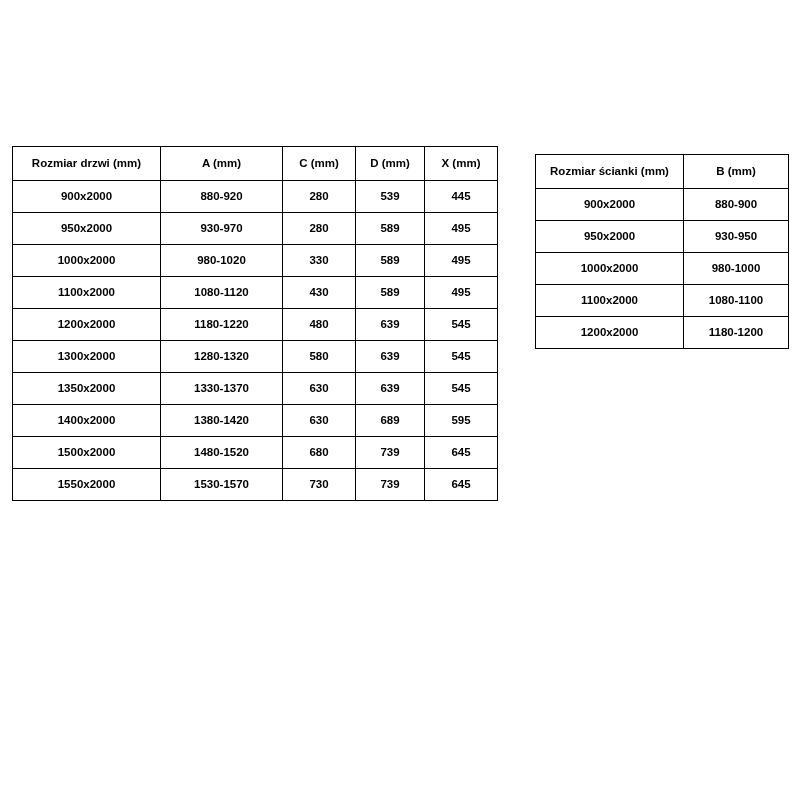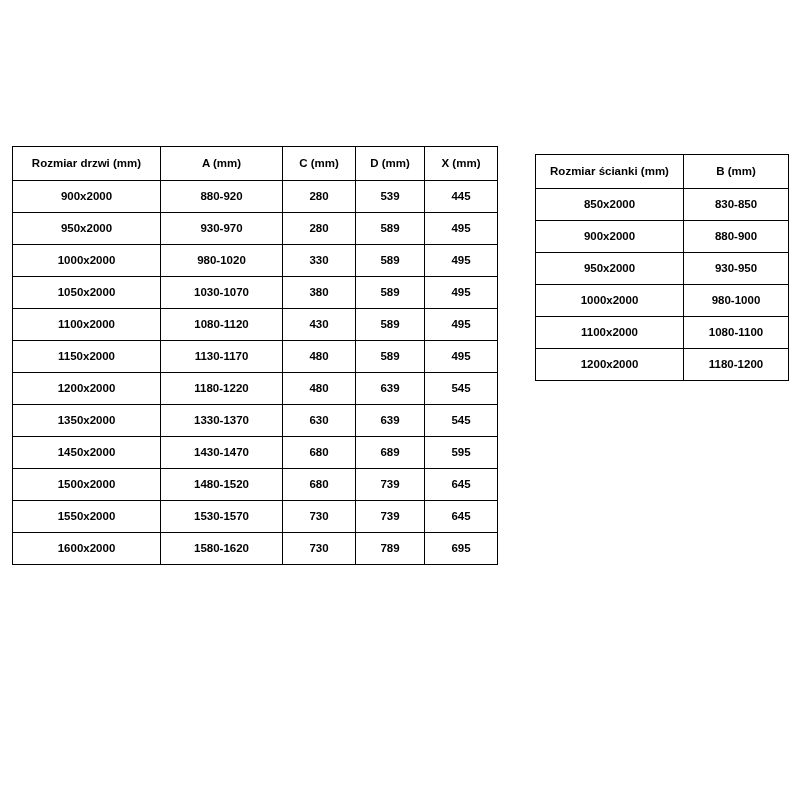--- a/index.html
+++ b/index.html
@@ -106,102 +106,84 @@
           <td>495</td>
         </tr>
         <tr>
           <td>1000x2000</td>
           <td>980-1020</td>
           <td>330</td>
           <td>589</td>
           <td>495</td>
         </tr>
         <tr>
-          <td>1050x2000</td>
-          <td>1030-1070</td>
-          <td>380</td>
-          <td>589</td>
-          <td>495</td>
-        </tr>
-        <tr>
           <td>1100x2000</td>
           <td>1080-1120</td>
           <td>430</td>
           <td>589</td>
           <td>495</td>
         </tr>
         <tr>
-          <td>1150x2000</td>
-          <td>1130-1170</td>
-          <td>480</td>
-          <td>589</td>
-          <td>495</td>
-        </tr>
-        <tr>
           <td>1200x2000</td>
           <td>1180-1220</td>
           <td>480</td>
           <td>639</td>
           <td>545</td>
         </tr>
         <tr>
+          <td>1300x2000</td>
+          <td>1280-1320</td>
+          <td>580</td>
+          <td>639</td>
+          <td>545</td>
+        </tr>
+        <tr>
           <td>1350x2000</td>
           <td>1330-1370</td>
           <td>630</td>
           <td>639</td>
           <td>545</td>
         </tr>
         <tr>
-          <td>1450x2000</td>
-          <td>1430-1470</td>
-          <td>680</td>
+          <td>1400x2000</td>
+          <td>1380-1420</td>
+          <td>630</td>
           <td>689</td>
           <td>595</td>
         </tr>
         <tr>
           <td>1500x2000</td>
           <td>1480-1520</td>
           <td>680</td>
           <td>739</td>
           <td>645</td>
         </tr>
         <tr>
           <td>1550x2000</td>
           <td>1530-1570</td>
           <td>730</td>
           <td>739</td>
           <td>645</td>
-        </tr>
-        <tr>
-          <td>1600x2000</td>
-          <td>1580-1620</td>
-          <td>730</td>
-          <td>789</td>
-          <td>695</td>
         </tr>
       </tbody>
   </table>
 
   <table class="spec table-block" id="wall-table">
     <colgroup>
       <col class="w0">
         <col class="w1">
     </colgroup>
     <thead>
       <tr>
         <th>Rozmiar ścianki (mm)</th>
         <th>B (mm)</th>
       </tr>
     </thead>
     <tbody id="wall-body">
         <tr>
-          <td>850x2000</td>
-          <td>830-850</td>
-        </tr>
-        <tr>
           <td>900x2000</td>
           <td>880-900</td>
         </tr>
         <tr>
           <td>950x2000</td>
           <td>930-950</td>
         </tr>
         <tr>
           <td>1000x2000</td>
           <td>980-1000</td>

